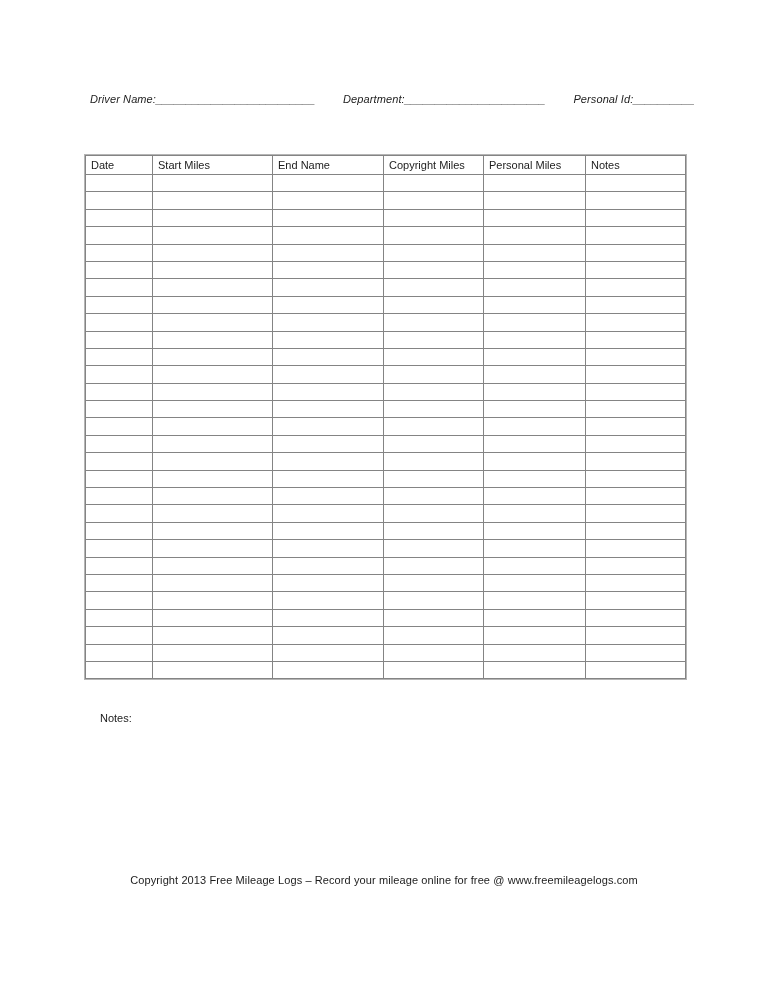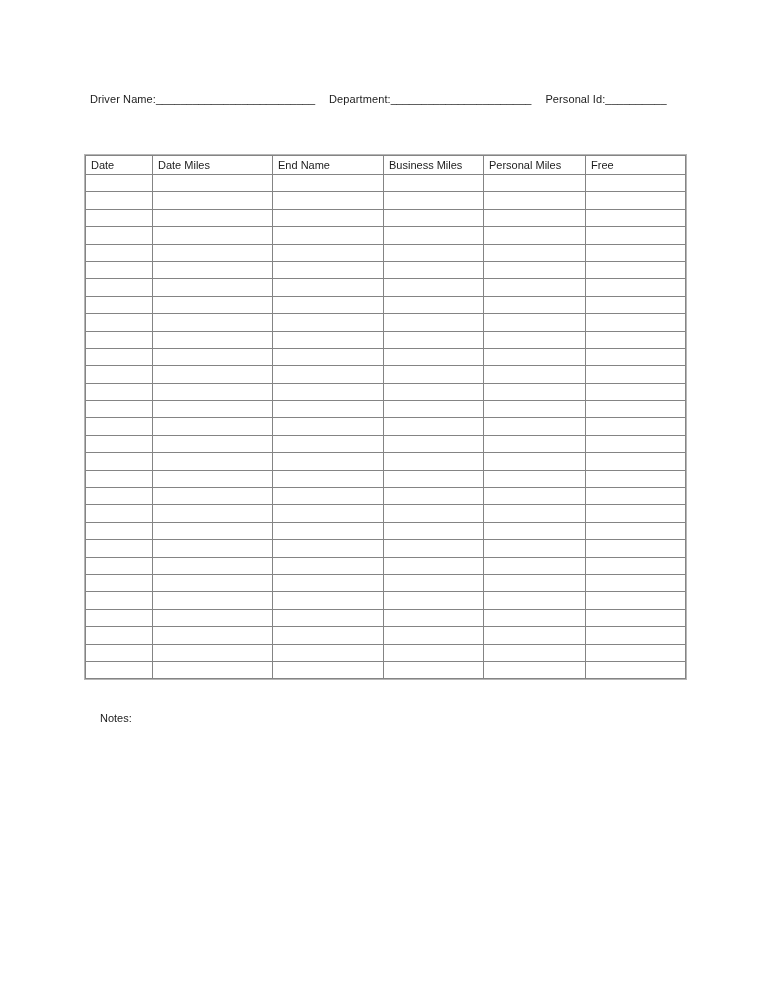--- a/index.html
+++ b/index.html
@@ -20,22 +20,22 @@
   
   .header-fields {
     position: absolute;
     left: 90px;
     top: 92px;
     font-size: 11px;
     line-height: 15px;
     white-space: nowrap;
     letter-spacing: 0.1px;
   }
-  .field-group { display: inline; }
-  .field-group + .field-group { margin-left: 14px; }
+  .field-group { display: inline; font-style: italic; }
+  .field-group + .field-group { margin-left: 28px; }
   .blank-line { letter-spacing: 0; }
   
   .table-wrap {
     position: absolute;
     left: 85px;
     top: 155px;
   }
   table.mileage {
     border-collapse: collapse;
     table-layout: fixed;
@@ -93,25 +93,25 @@
           <col style="width: 67px;">
           <col style="width: 120px;">
           <col style="width: 111px;">
           <col style="width: 100px;">
           <col style="width: 102px;">
           <col style="width: 100px;">
         </colgroup>
       <thead>
           <tr>
             <th>Date</th>
-            <th>Date Miles</th>
+            <th>Start Miles</th>
             <th>End Name</th>
-            <th>Business Miles</th>
+            <th>Copyright Miles</th>
             <th>Personal Miles</th>
-            <th>Free</th>
+            <th>Notes</th>
           </tr>
         </thead>
       <tbody>
           <tr>
             <td></td>
             <td></td>
             <td></td>
             <td></td>
             <td></td>
             <td></td>
@@ -339,14 +339,15 @@
             <td></td>
             <td></td>
             <td></td>
           </tr>
         </tbody>
     </table>
   </div>
 
   <div class="notes-label">Notes:</div>
 
+  <div class="footer">Copyright 2013 Free Mileage Logs – Record your mileage online for free @ www.freemileagelogs.com</div>
 
 </div>
 
 </body></html>

